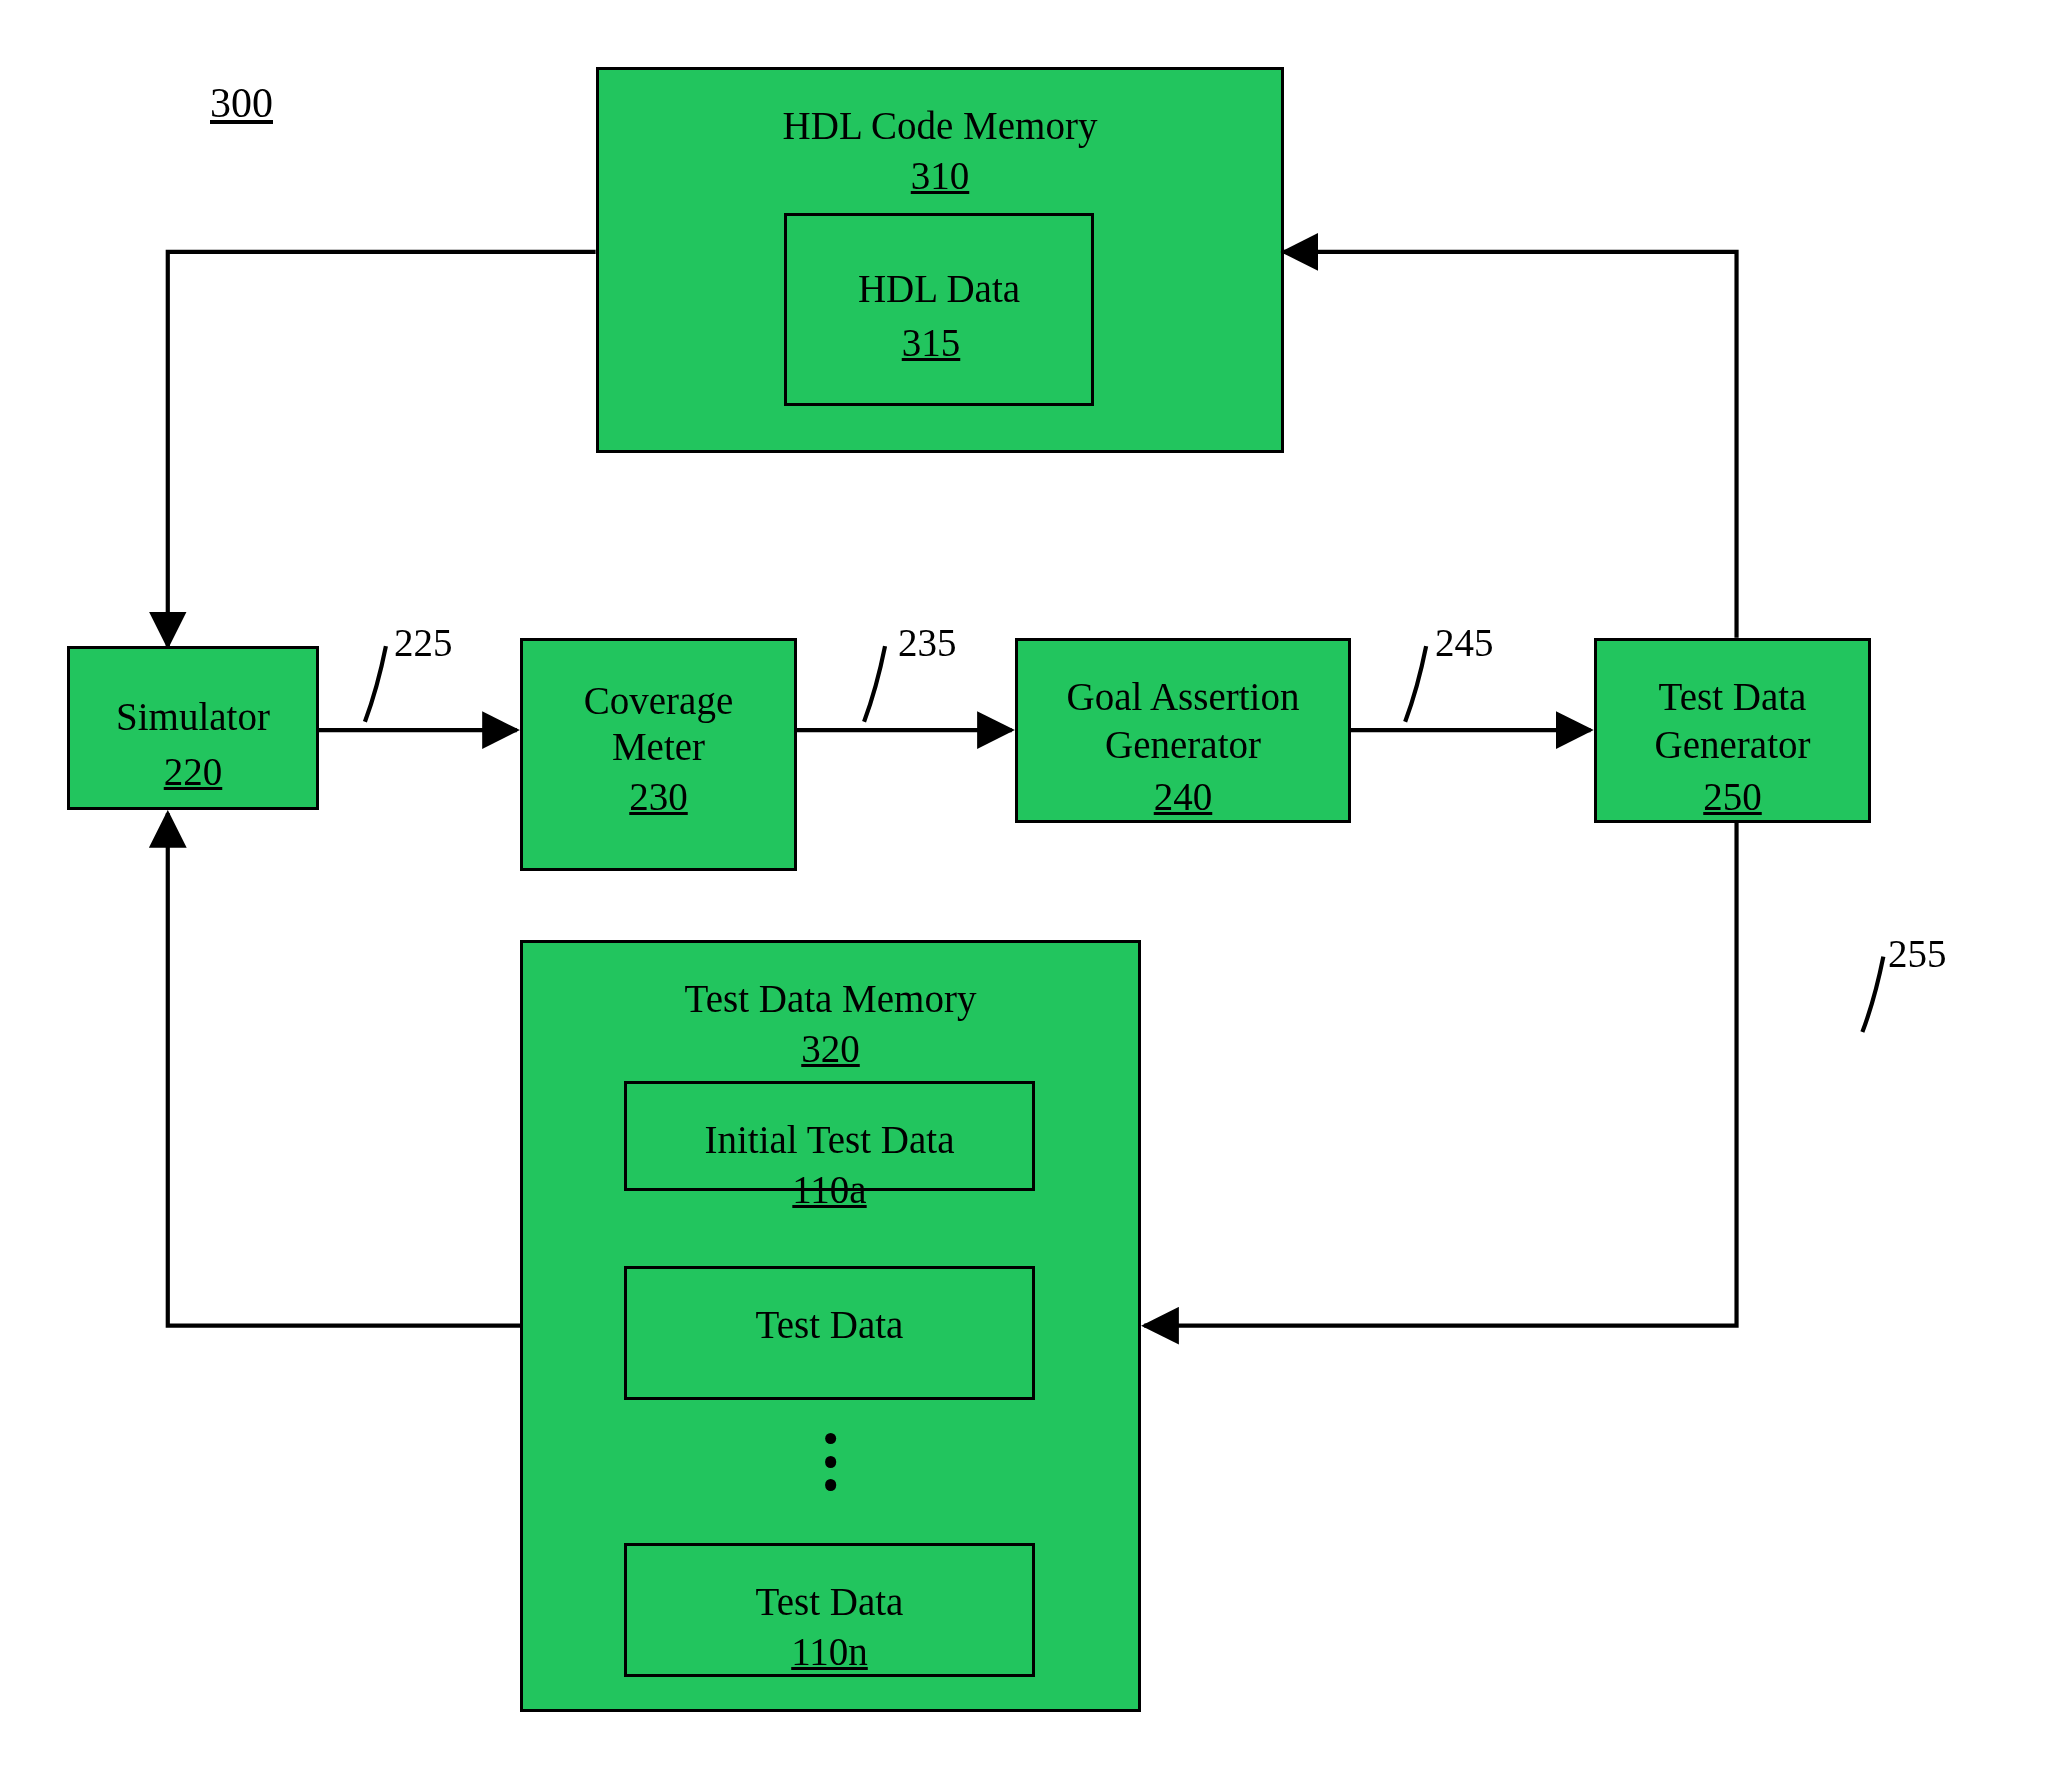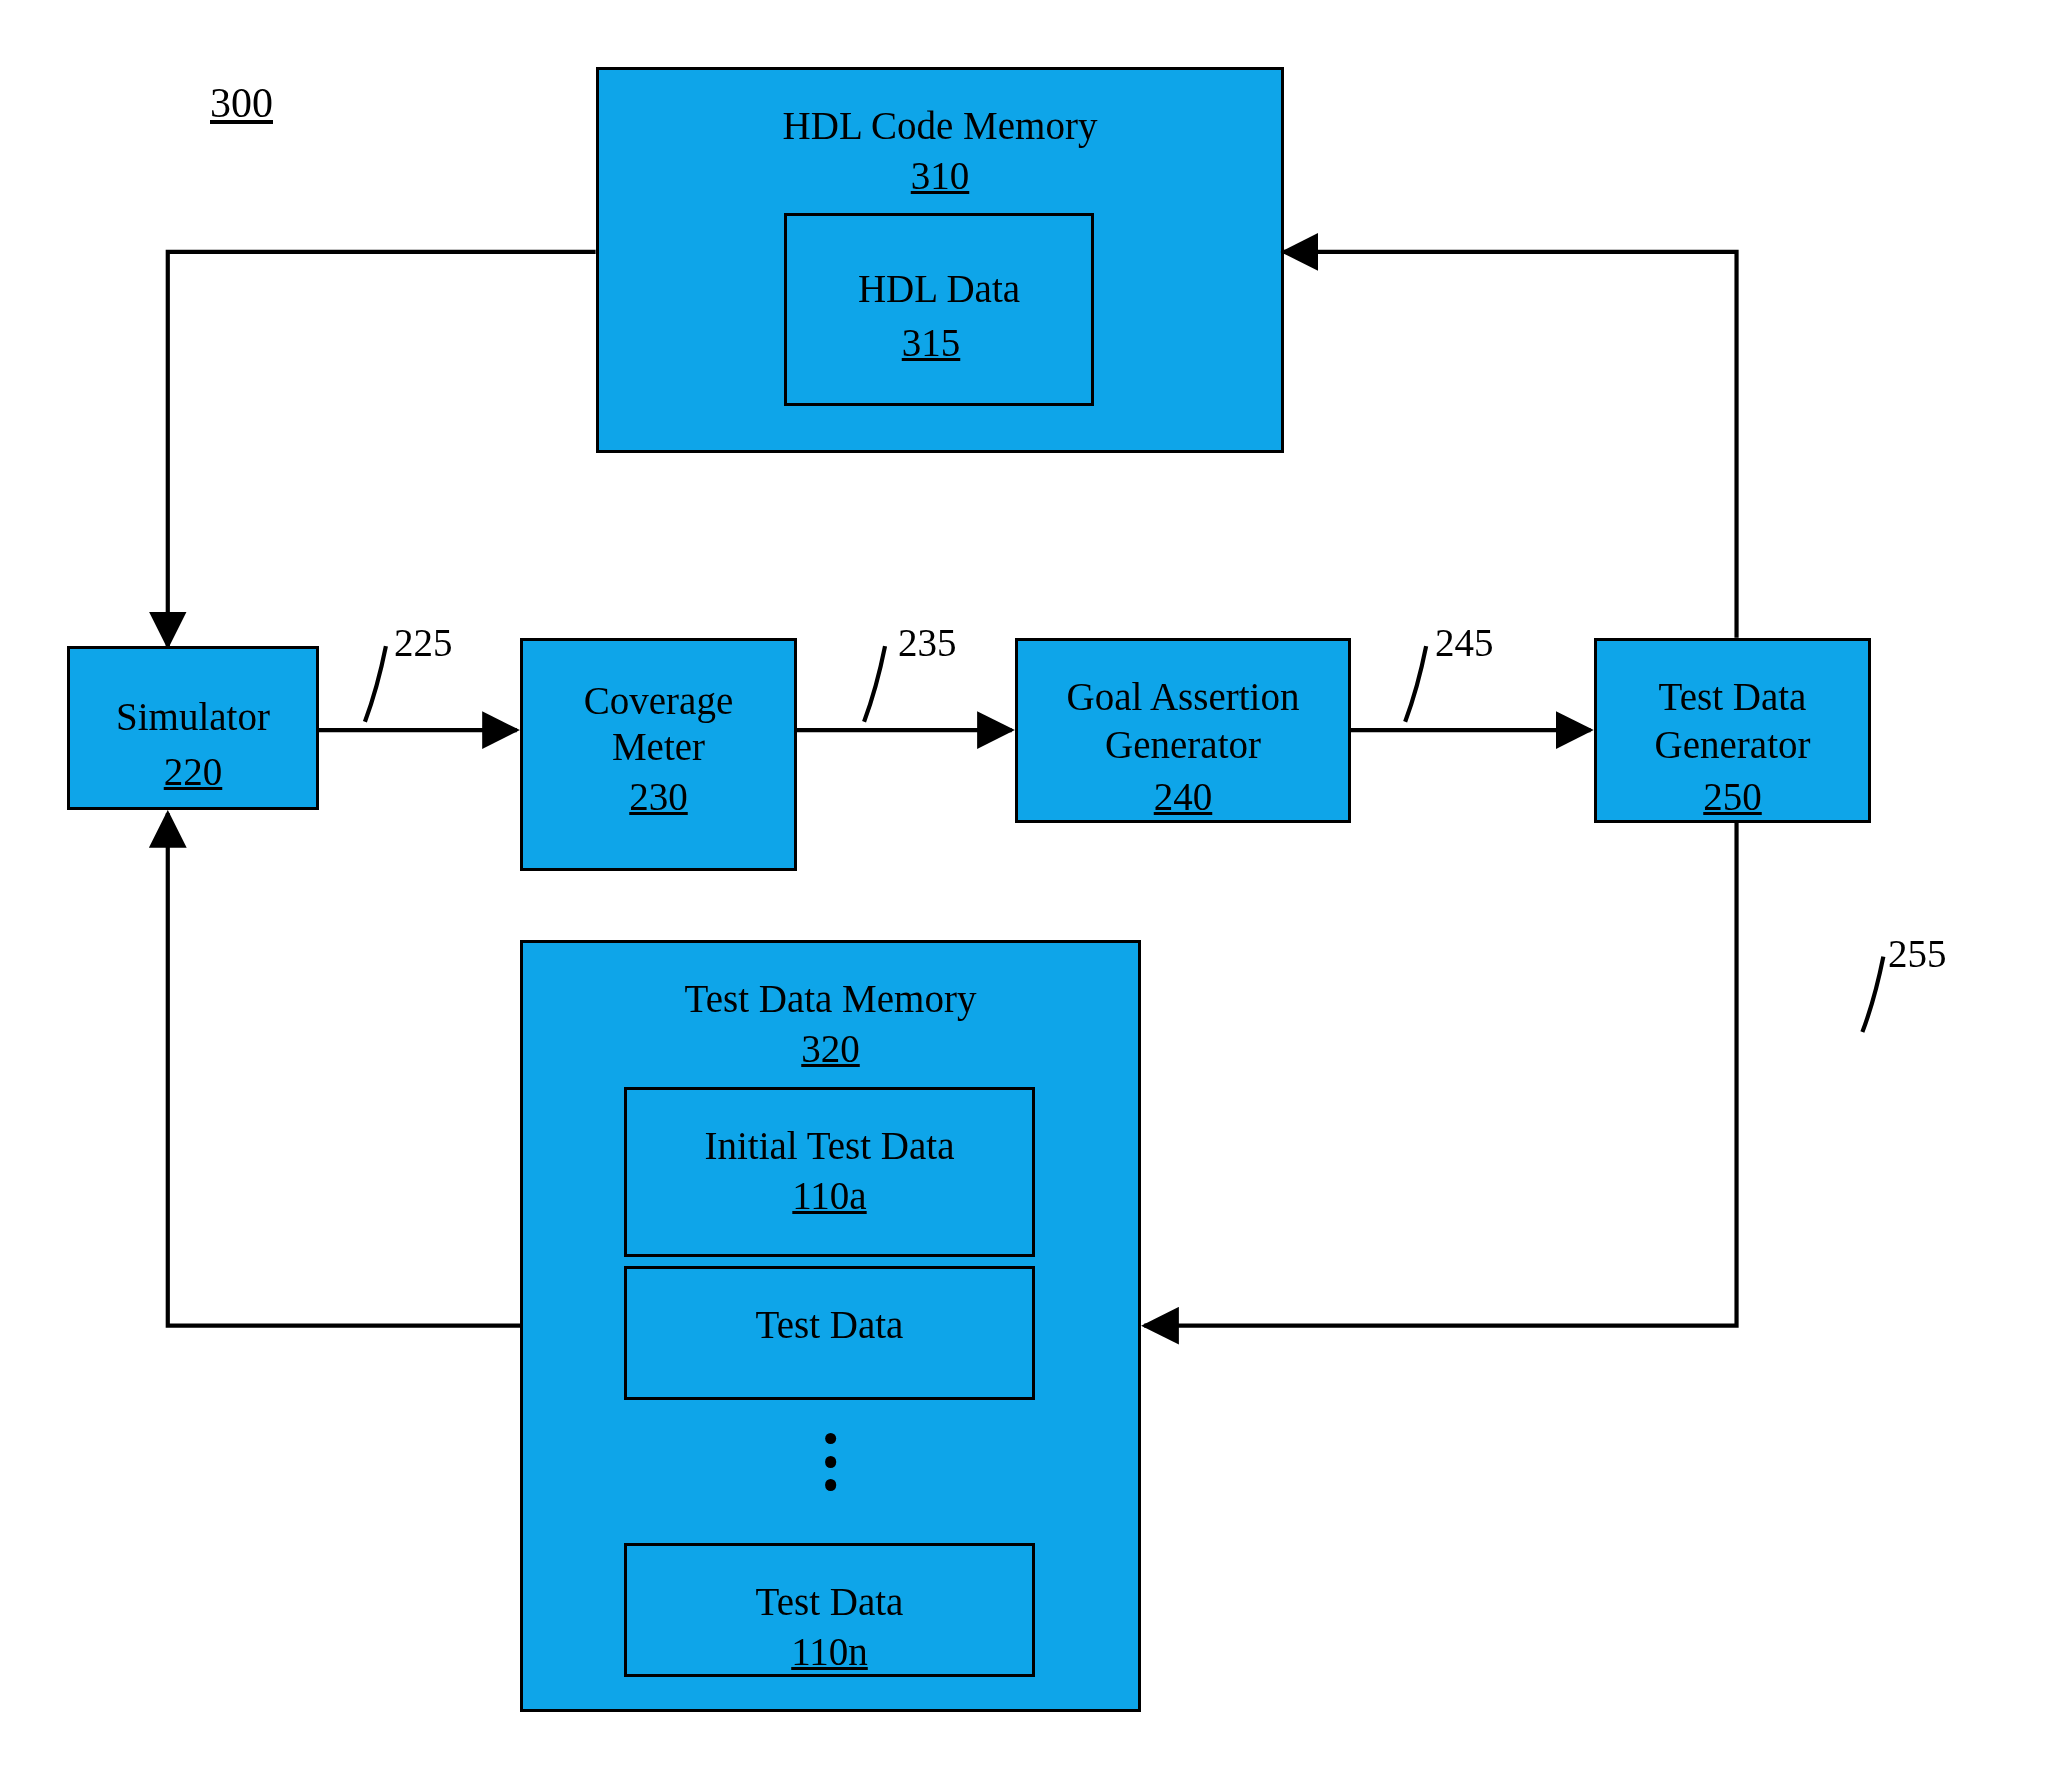--- a/index.html
+++ b/index.html
@@ -10,21 +10,21 @@
   }
   #stage {
     position: relative;
     width: 2057px;
     height: 1784px;
     background: #fff;
   }
   .box {
     position: absolute;
     border: 3.4px solid #000;
-    background: #0ea5e9;
+    background: #22c55e;
     box-sizing: border-box;
     text-align: center;
   }
   .label {
     position: absolute;
     font-size: 39px;
     color: #000;
     text-align: center;
     white-space: nowrap;
     margin-top: 16px;
@@ -89,21 +89,21 @@
 
   <div class="label" style="left:394px; top:604px;">225</div>
   <div class="label" style="left:898px; top:604px;">235</div>
   <div class="label" style="left:1435px; top:604px;">245</div>
   <div class="label" style="left:1888px; top:915px;">255</div>
 
   <div class="box" style="left:520px; top:940px; width:621px; height:772px;padding-left:8px;">
     <div class="label" style="left:0; right:0; top:17px;">Test Data Memory</div>
     <div class="label ref" style="left:0; right:0; top:67px;">320</div>
 
-    <div class="box" style="left:101px; top:144px; width:411px; height:170px;text-decoration:underline;">
+    <div class="box" style="left:101px; top:138px; width:411px; height:110px;text-decoration:underline;">
       <div class="label" style="left:0; right:0; top:17px;">Initial Test Data</div>
       <div class="label ref" style="left:0; right:0; top:67px;">110a</div>
     </div>
 
     <div class="box" style="left:101px; top:323px; width:411px; height:134px;">
       <div class="label" style="left:0; right:0; top:17px;">Test Data</div>
     </div>
 
     <div class="dots" style="position:absolute; left:50%; top:478px; transform:translateX(-50%);">
       <div></div>

